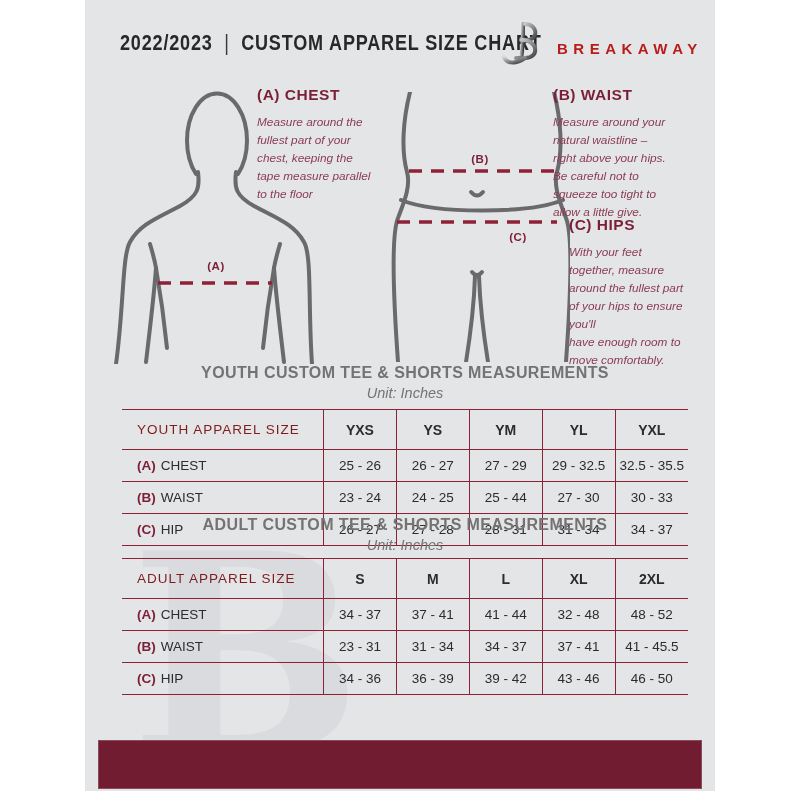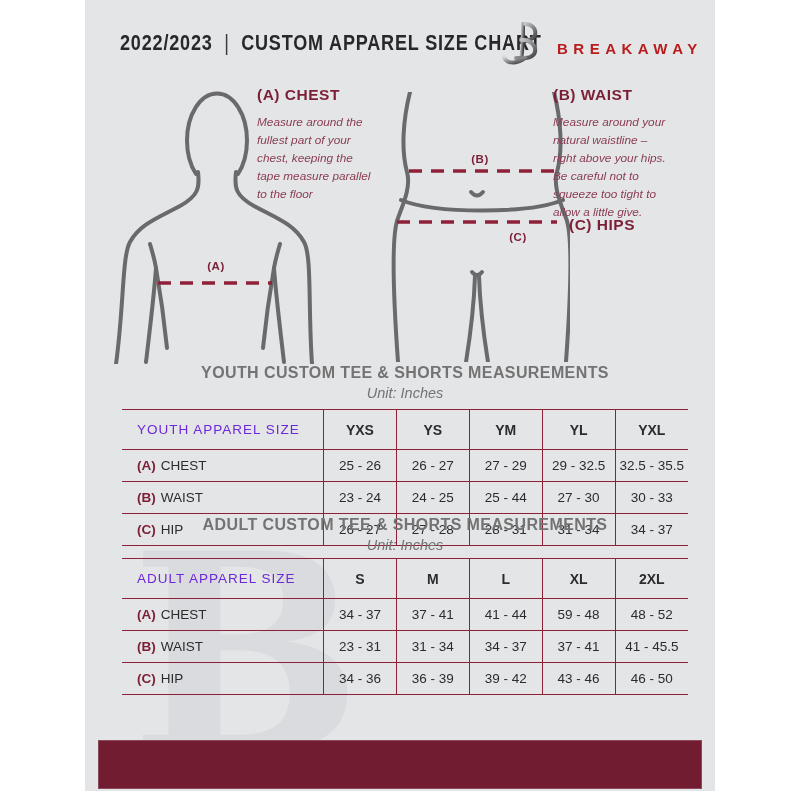--- a/index.html
+++ b/index.html
@@ -45,21 +45,21 @@
   table.tbl { position:absolute; left:37px; width:566px; border-collapse:collapse;
               table-layout:fixed; }
   .tbl-youth { top:409px; } .tbl-adult { top:551px;margin-top:7px; }
   .tbl td { border-top:1.5px solid #8e2138; height:31px; font-size:13.5px; color:#2c2c2e;
             text-align:center; padding:0; }
   .tbl tr:last-child td { border-bottom:1.5px solid #8e2138; }
   .tbl td + td { border-left:1.5px solid #8e2138; }
   .tbl td:first-child { width:186px; text-align:left; padding-left:15px; }
   .tbl tr.head td { height:39px; font-weight:bold; font-size:14px; }
   .tbl tr.head td:first-child { font-weight:normal; font-size:13.5px; letter-spacing:1px;
-                                color:#6d28d9; }
+                                color:#7f1d1d; }
   .tbl .pfx { color:#7b1f36; font-weight:bold; margin-right:5px; }
 
   
   .watermark { position:absolute; left:45px; top:545px; font-family:"DejaVu Serif", serif;
                font-weight:bold; font-size:275px; line-height:.8; color:rgba(70,70,80,0.06);
                pointer-events:none; }
   .footer-bar { position:absolute; left:13px; top:740px; width:604px; height:49px;
                 background:#721c32; border:1px solid #8d4a5e; box-sizing:border-box; }
 </style>
 </head>
@@ -134,20 +134,27 @@
       <h3>(B) WAIST</h3>
       <p>Measure around your
 natural waistline –
 right above your hips.
 Be careful not to
 squeeze too tight to
 allow a little give.</p>
     </div>
     <div class="measure-block blk-hips">
       <h3>(C) HIPS</h3>
+      <p>With your feet
+together, measure
+around the fullest part
+of your hips to ensure
+you'll
+have enough room to
+move comfortably.</p>
     </div>
 
     <div class="watermark">B</div>
 
     <div class="section-title youth-title">
       <div class="t">YOUTH CUSTOM TEE &amp; SHORTS MEASUREMENTS</div>
       <div class="u">Unit: Inches</div>
     </div>
     <table class="tbl tbl-youth">
       <tbody>
@@ -198,21 +205,21 @@
         <td>M</td>
         <td>L</td>
         <td>XL</td>
         <td>2XL</td>
       </tr>
       <tr>
         <td><span class="pfx">(A)</span><span>CHEST</span></td>
         <td>34 - 37</td>
         <td>37 - 41</td>
         <td>41 - 44</td>
-        <td>59 - 48</td>
+        <td>32 - 48</td>
         <td>48 - 52</td>
       </tr>
       <tr>
         <td><span class="pfx">(B)</span><span>WAIST</span></td>
         <td>23 - 31</td>
         <td>31 - 34</td>
         <td>34 - 37</td>
         <td>37 - 41</td>
         <td>41 - 45.5</td>
       </tr>

